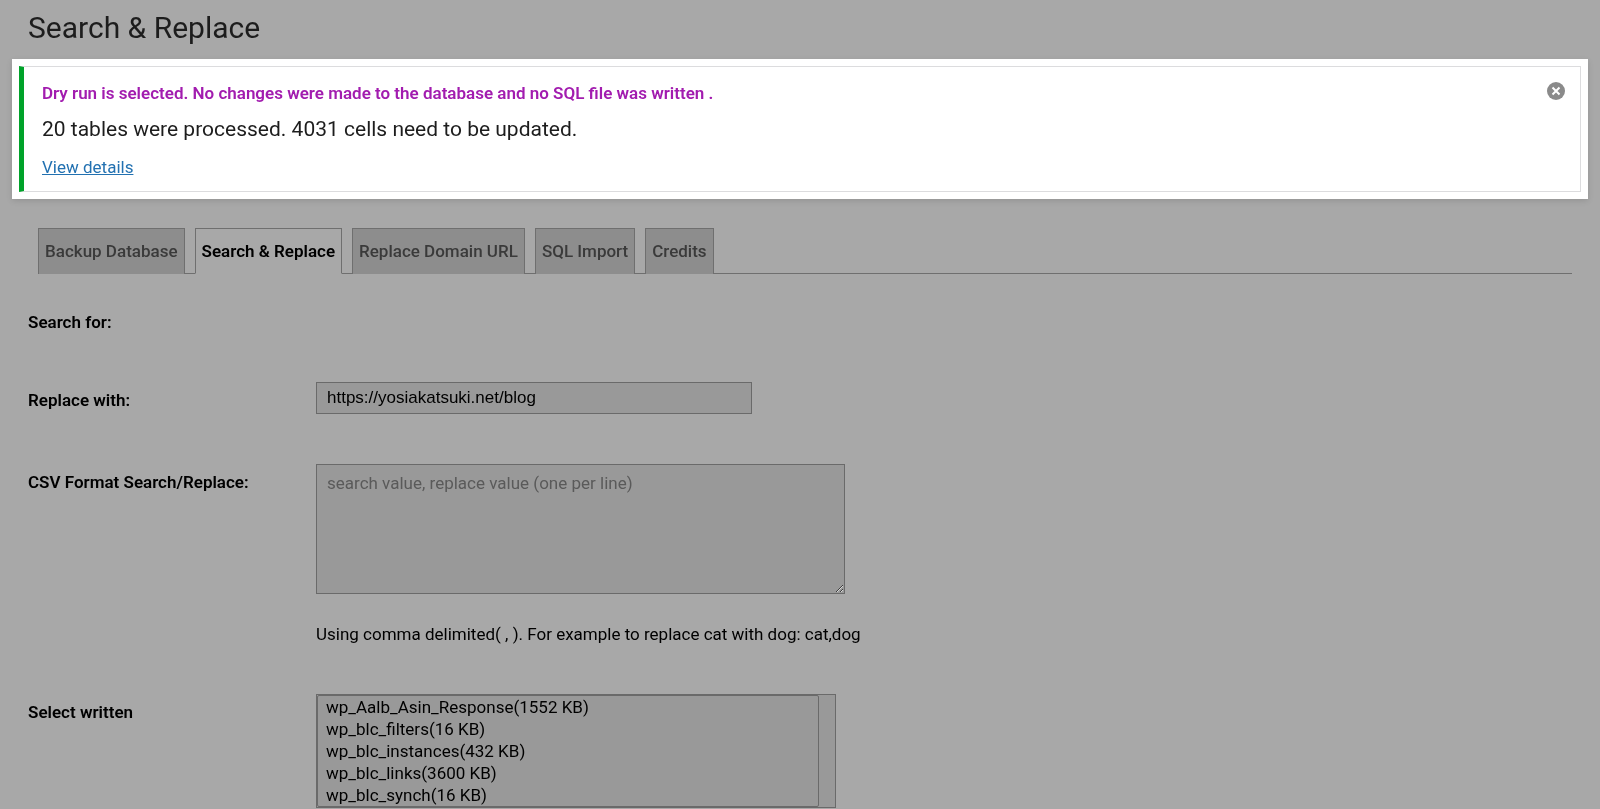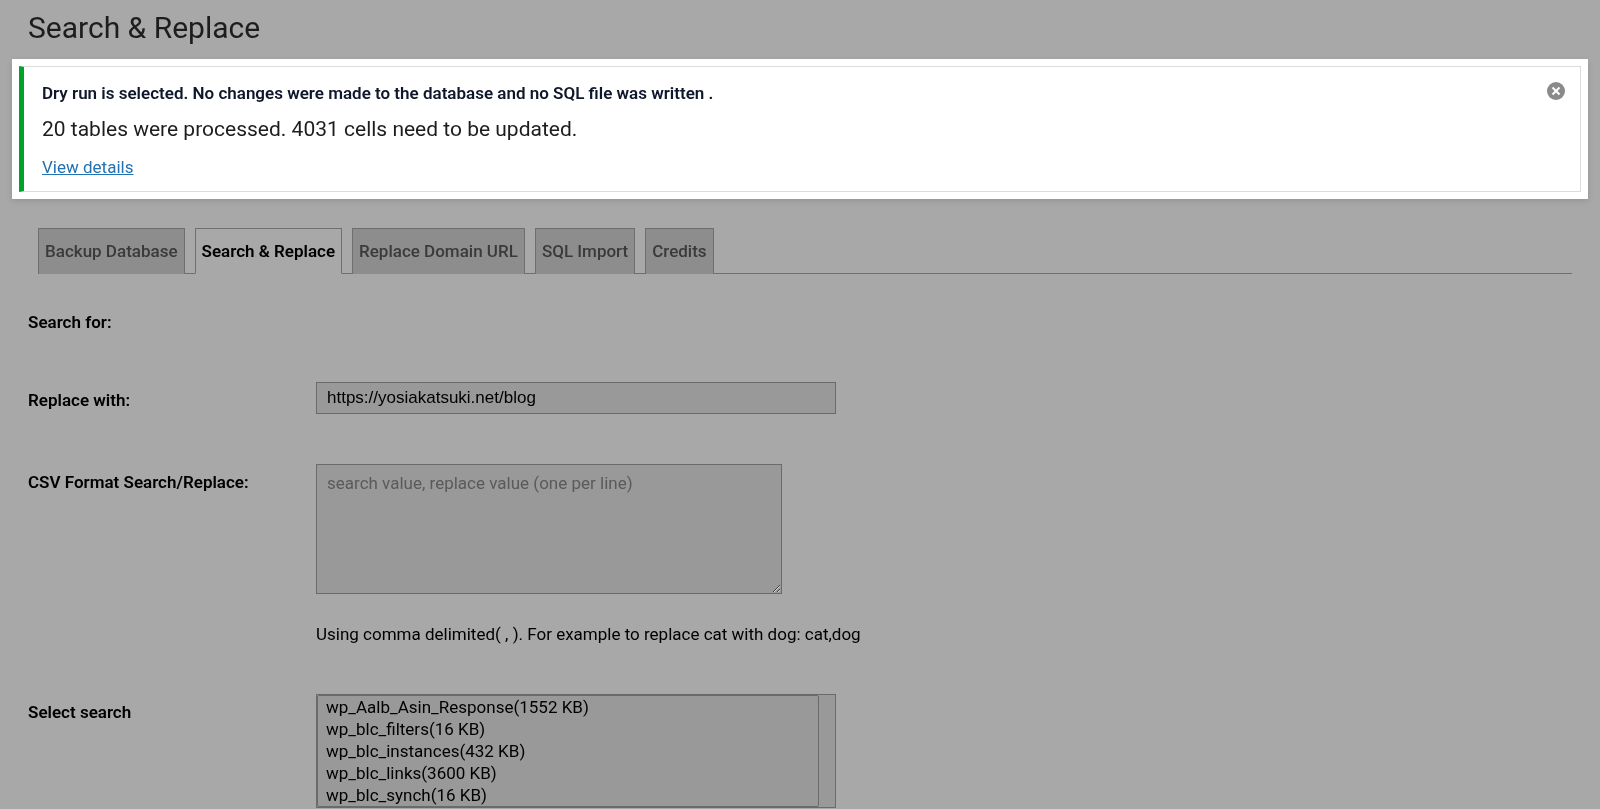--- a/index.html
+++ b/index.html
@@ -31,21 +31,21 @@
     .notice {
       background: #fff;
       border: 1px solid #dcdcde;
       border-left: 5px solid #00a32a;
       padding: 16px 18px 14px 18px;
       position: relative;
     }
     .notice-title {
       font-size: 17px;
       font-weight: 600;
-      color: #0f172a;
+      color: #a21caf;
       margin-bottom: 14px;
     }
     .notice-text {
       font-size: 21px;
       color: #1d1d1d;
       font-weight: 400;
       margin-bottom: 16px;
     }
     .notice-link {
       color: #2271b1;
@@ -116,30 +116,30 @@
       height: 36px;
       background: #999999;
       border: 1px solid #6a6a6a;
       padding: 6px 10px;
       font-size: 17px;
       color: #000;
       resize: both;
       font-family: inherit;
     }
     .input-text {
-      width: 520px;
+      width: 436px;
       height: 32px;
       background: #999999;
       border: 1px solid #6a6a6a;
       padding: 2px 10px;
       font-size: 17px;
       color: #000;
     }
     .textarea-large {
-      width: 466px;
+      width: 529px;
       height: 130px;
       background: #999999;
       border: 1px solid #6a6a6a;
       padding: 8px 10px;
       font-size: 17px;
       color: #5a5a5a;
       resize: both;
       font-family: inherit;
     }
     .textarea-large::placeholder {
@@ -215,21 +215,21 @@
 
     <div class="form-row">
       <div class="form-label">CSV Format Search/Replace:</div>
       <div class="form-control-area">
         <textarea class="textarea-large" placeholder="search value, replace value (one per line)" style=""></textarea>
         <div class="help-text">Using comma delimited( , ). For example to replace cat with dog: cat,dog</div>
       </div>
     </div>
 
     <div class="form-row">
-      <div class="form-label">Select search</div>
+      <div class="form-label">Select written</div>
       <div class="form-control-area">
         <div class="select-wrapper">
           <select multiple="" class="select-multi">
             <option>wp_Aalb_Asin_Response(1552 KB)</option>
             <option>wp_blc_filters(16 KB)</option>
             <option>wp_blc_instances(432 KB)</option>
             <option>wp_blc_links(3600 KB)</option>
             <option>wp_blc_synch(16 KB)</option>
           </select>
         </div>

